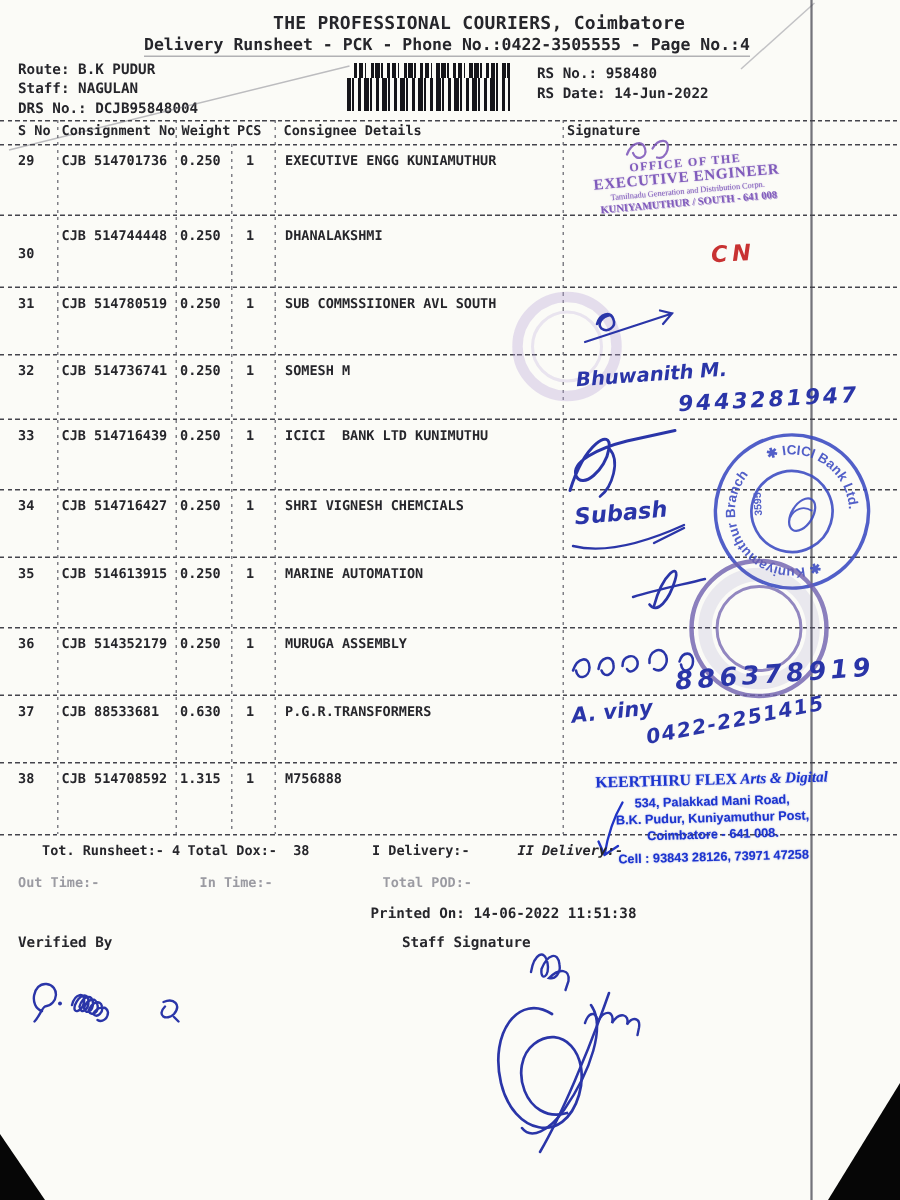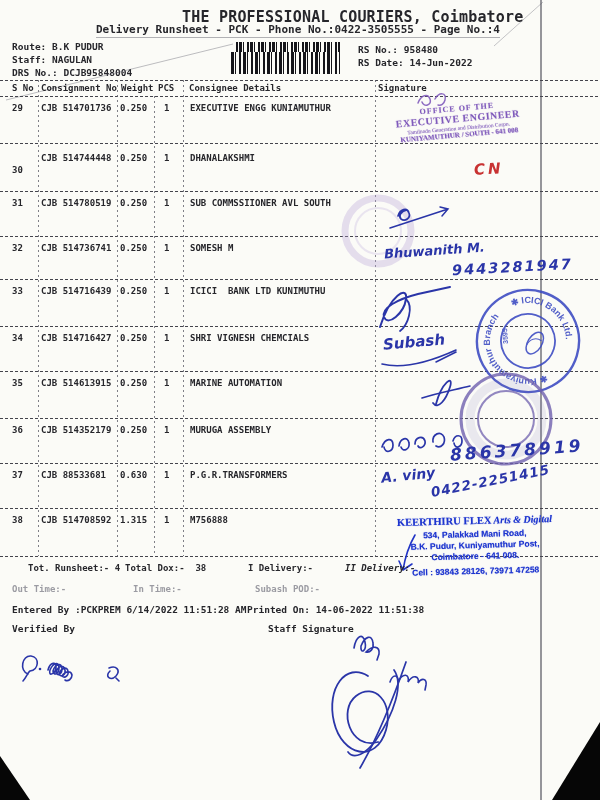--- a/index.html
+++ b/index.html
@@ -1,20 +1,20 @@
 <!DOCTYPE html>
 <html><head>
 <meta charset="utf-8">
 <style>
   html,body{margin:0;padding:0;background:#fbfbf7;}
   .page{position:relative;width:600px;height:800px;background:#fbfbf7;overflow:hidden;
         font-family:"DejaVu Sans Mono",monospace;color:#26262b;}
   .t{position:absolute;font:bold 9px "DejaVu Sans Mono",monospace;color:#26262b;white-space:pre;}
   .t95{font-size:9.5px;}
-  .title{font-size:15px;letter-spacing:.2px;}
+  .title{font-size:12px;letter-spacing:.2px;}
   .sub{font-size:11px;border-bottom:1px solid rgba(40,40,55,.35);padding-bottom:1px;}
   .faded{color:#9b9ba2;}
   .hl{position:absolute;left:0;width:600px;height:1px;
       background:repeating-linear-gradient(90deg,#44444c 0 3px,transparent 3px 5px);}
   .vl{position:absolute;top:80px;height:476px;width:1px;opacity:.8;
       background:repeating-linear-gradient(180deg,#60606a 0 2px,transparent 2px 5px);}
   .trow{position:absolute;left:0;width:480px;}
   .c-sno{left:12px;top:7px;}
   .c-con{left:41px;top:7px;}
   .c-wt{left:120px;top:7px;}
@@ -251,23 +251,22 @@
     <div class="kl5">Cell : 93843 28126, 73971 47258</div>
   </div>
 
   <div class="t" style="left:12px;top:563px;margin-left:16px;">Tot. Runsheet:- 4</div>
   <div class="t" style="left:125px;top:563px;">Total Dox:-  38</div>
   <div class="t" style="left:248px;top:563px;">I Delivery:-</div>
   <div class="t" style="left:345px;top:563px;font-style:italic;">II Delivery:-</div>
 
   <div class="t faded" style="left:12px;top:584px;">Out Time:-</div>
   <div class="t faded" style="left:133px;top:584px;">In Time:-</div>
-  <div class="t faded" style="left:255px;top:584px;">Subash POD:-</div>
-
-  <div class="t t95" style="left:12px;top:604px;">Entered By :PCKPREM 6/14/2022 11:51:28 AM</div>
+  <div class="t faded" style="left:255px;top:584px;">Total POD:-</div>
+
   <div class="t t95" style="left:247px;top:604px;">Printed On: 14-06-2022 11:51:38</div>
 
   <div class="t t95" style="left:12px;top:623px;">Verified By</div>
   <div class="t t95" style="left:268px;top:623px;">Staff Signature</div>
 
   <svg class="sig-svg" style="left:12px;top:644px;" width="115" height="48">
     <path d="M16,30 c-9,-3 -6,-19 3,-18 c9,1 8,14 -1,15 c-2,1 -4,7 -7,10" fill="none" stroke="#2a35a8" stroke-width="1.6" stroke-linecap="round"></path>
     <circle cx="28" cy="25" r="1.3" fill="#2a35a8"></circle>
     <path d="M36,26 c2,-8 9,-9 8,-2 c-1,6 -8,9 -6,2 c3,-7 9,-9 9,-2 c0,5 -5,9 -6,3 c2,-7 9,-9 9,-2 c0,5 -5,8 -6,3 c2,-6 8,-8 9,-2 c1,5 -4,8 -6,4 c2,-6 8,-8 9,-3 c1,4 -3,8 -6,5 c3,-5 9,-6 10,-1 c0,4 -4,7 -7,5" fill="none" stroke="#2a35a8" stroke-width="1.6" stroke-linecap="round"></path>
     <path d="M97,24 c7,-3 12,2 7,8 c-5,5 -12,1 -6,-5 M104,34 l3,3" fill="none" stroke="#2a35a8" stroke-width="1.6" stroke-linecap="round"></path>

